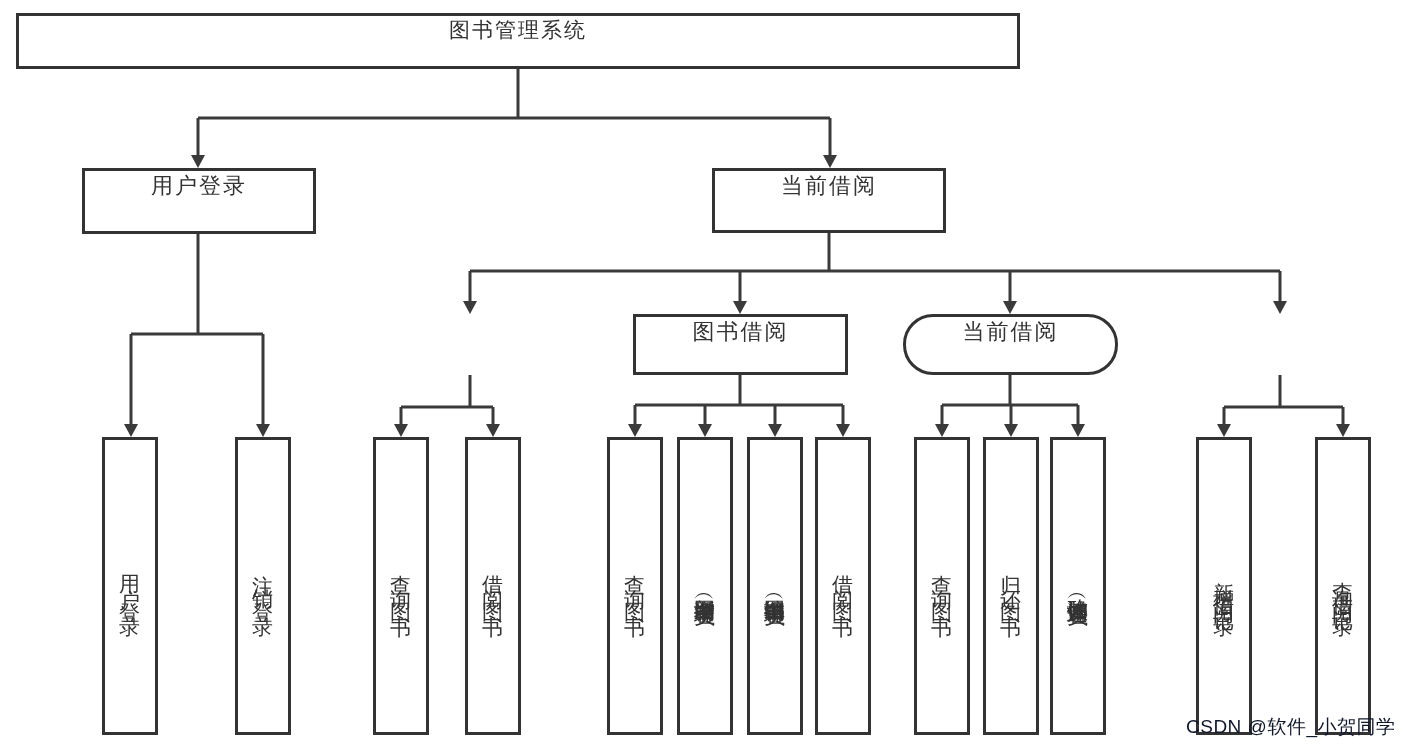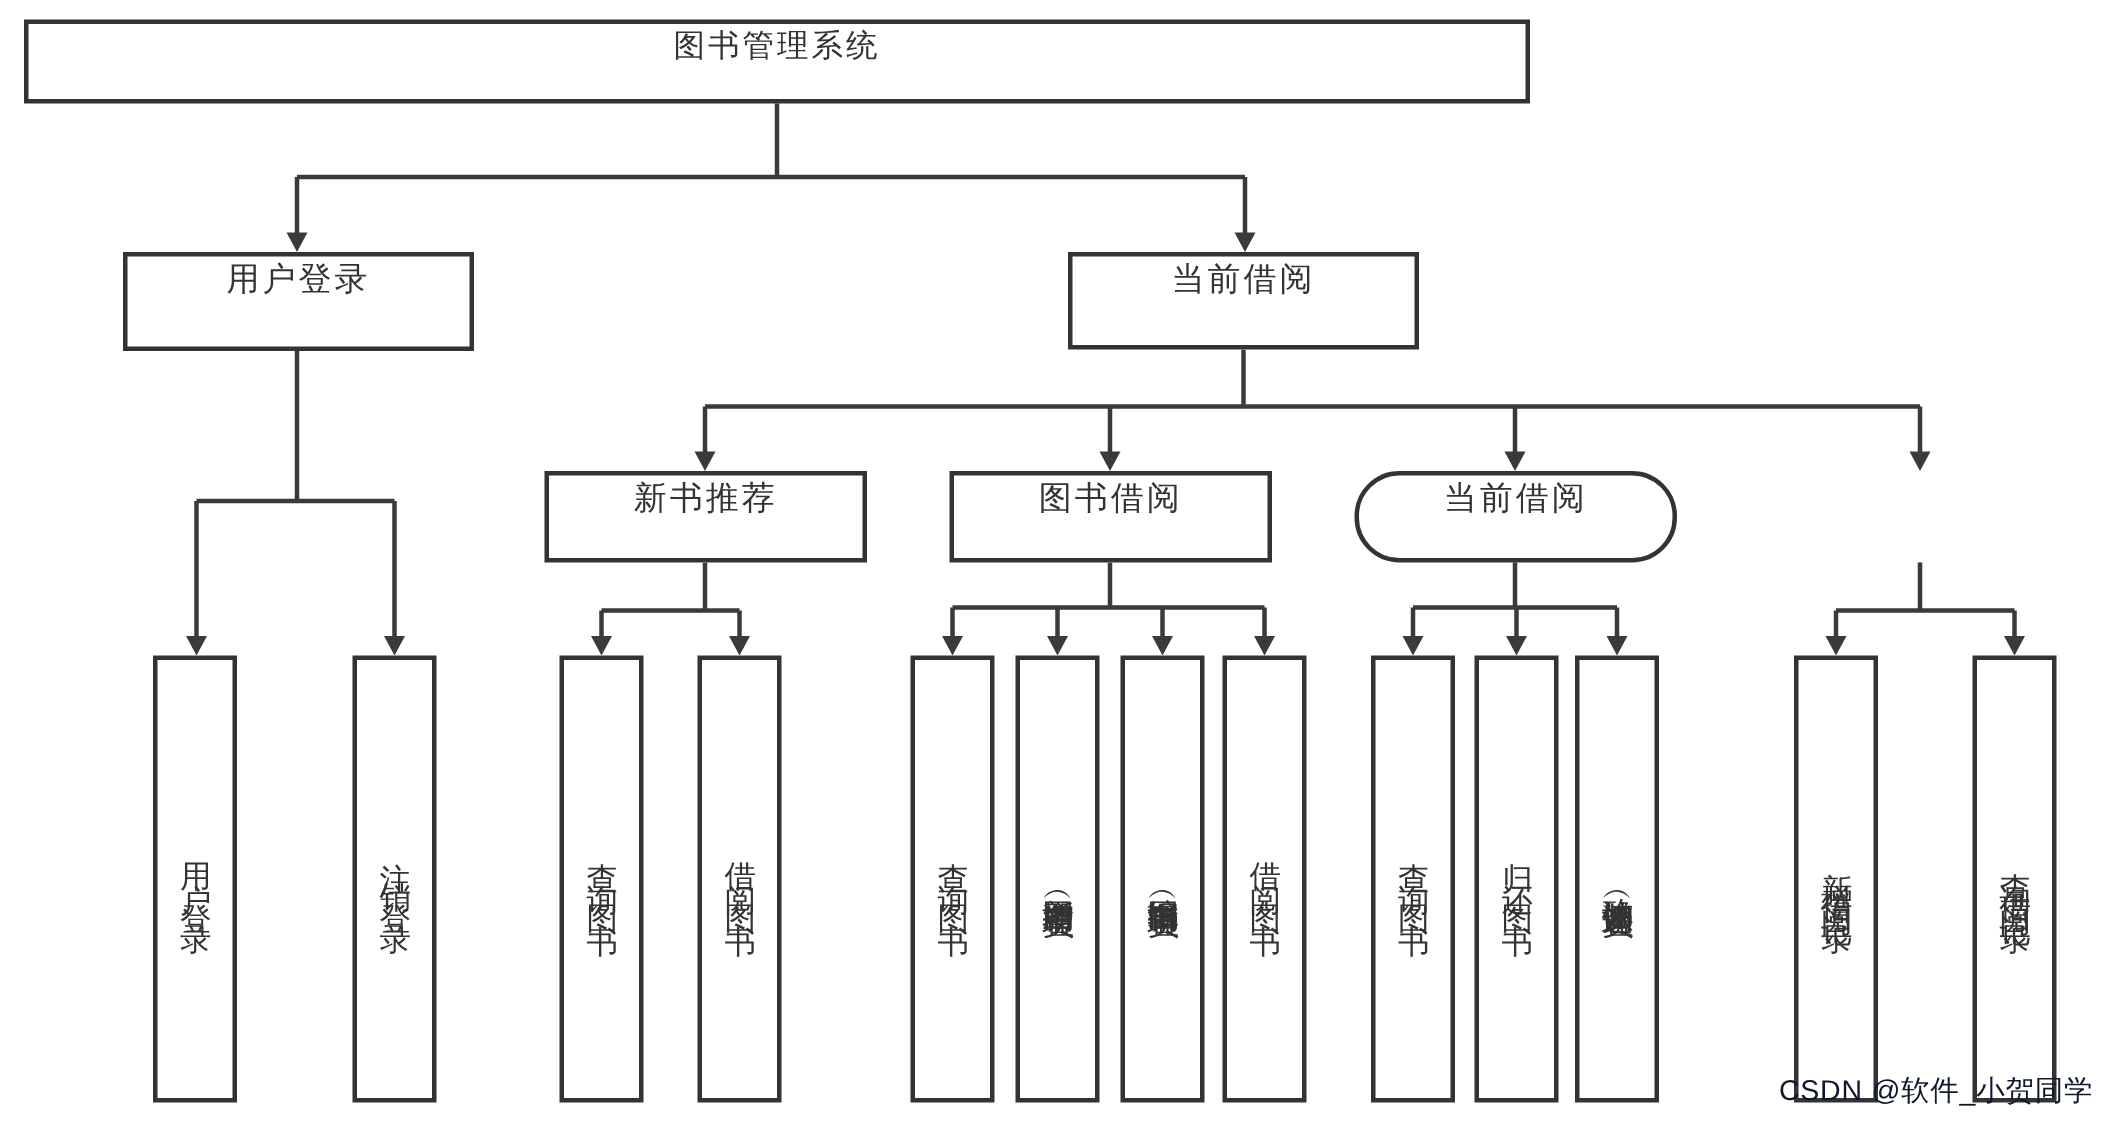--- a/index.html
+++ b/index.html
@@ -135,23 +135,20 @@
     <span>图书管理系统</span>
   </div>
 
   <div class="box" id="b-user-login">
     <span>用户登录</span>
   </div>
   <div class="box" id="b-book-mgmt">
     <span>当前借阅</span>
   </div>
 
-  <div class="box" id="b-new-rec">
-    <span>新书推荐</span>
-  </div>
   <div class="box" id="b-borrow">
     <span>图书借阅</span>
   </div>
   <div class="box" id="b-current">
     <span>当前借阅</span>
   </div>
 
   <div class="leaf ls-wide" id="l-1a">用户登录</div>
   <div class="leaf ls-wide" id="l-1b">注销登录</div>
 

